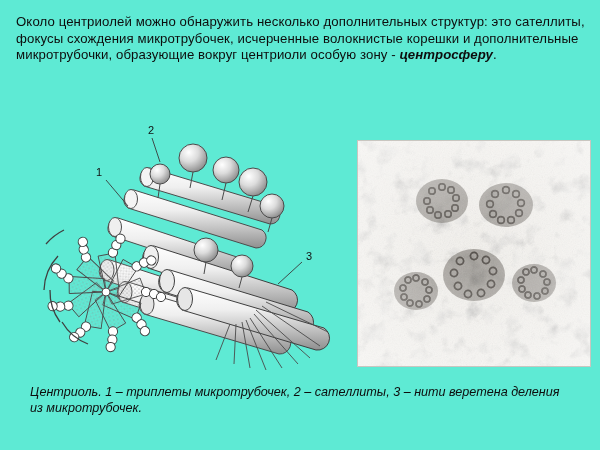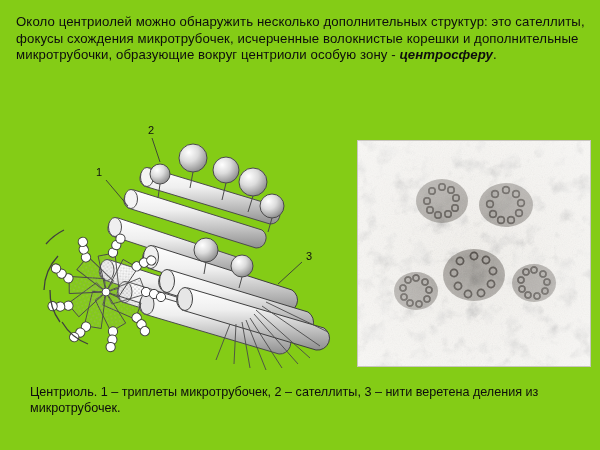--- a/index.html
+++ b/index.html
@@ -11,21 +11,21 @@
     width: 600px;
     height: 450px;
     overflow: hidden;
     font-family: "Liberation Sans", sans-serif;
     color: #111111;
     position: relative;
   }
   .slide {
     position: absolute;
     inset: 0;
-    background: #84cc16;
+    background: #5eead4;
   }
 
   
   .top-text {
     position: absolute;
     left: 16px;
     top: 14px;
     width: 570px;
     font-size: 13.2px;
     line-height: 16.5px;
@@ -72,20 +72,21 @@
 
   
   .caption {
     position: absolute;
     left: 30px;
     top: 384px;
     width: 545px;
     font-size: 12.6px;
     line-height: 16.4px;
     color: #0d0d0d;
+    font-style: italic;
   }
 </style>
 </head>
 <body>
 
 <div class="slide">
 
   <div class="top-text">
     <span>Около центриолей можно обнаружить несколько дополнительных структур: это сателлиты, фокусы схождения микротрубочек, исчерченные волокнистые корешки и дополнительные микротрубочки, образующие вокруг центриоли особую зону - </span><span class="term">центросферу</span><span>.</span>
   </div>

